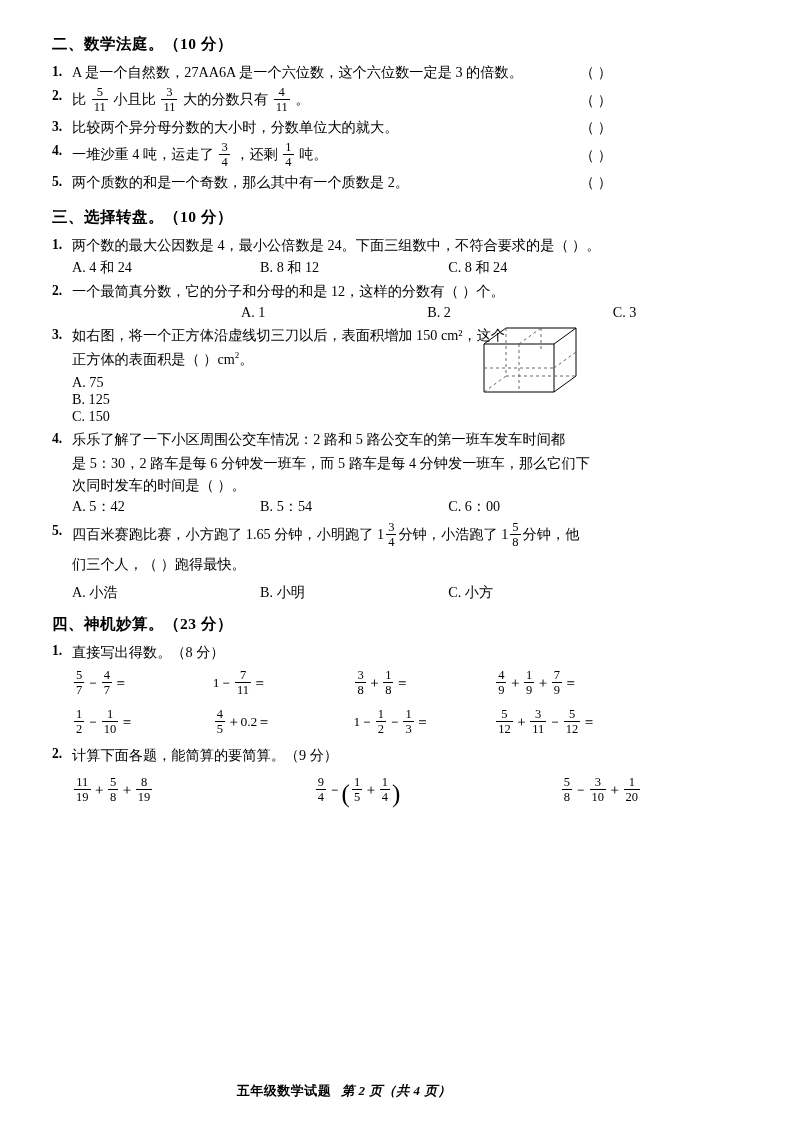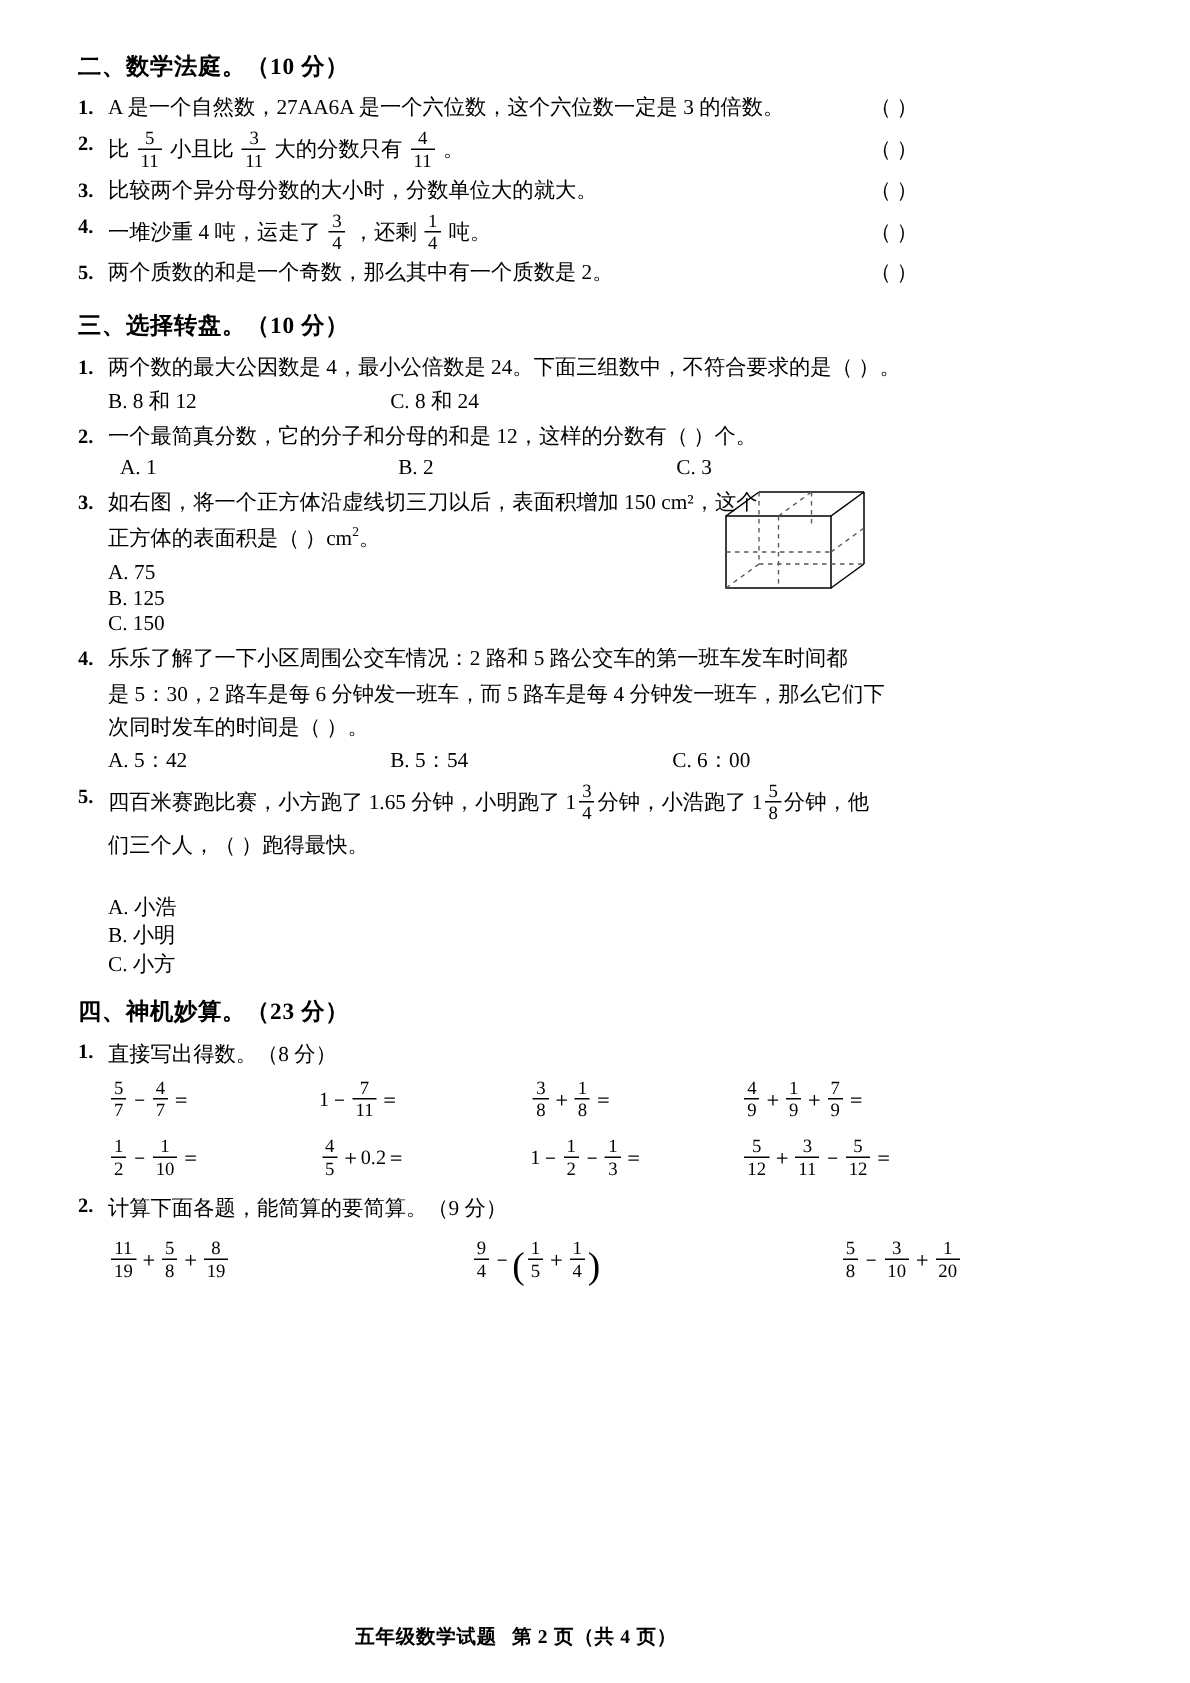--- a/index.html
+++ b/index.html
@@ -57,21 +57,21 @@
   .frac .n{display:block;padding:0 2px;}
   .frac .d{display:block;border-top:1px solid #000;padding:0 2px;}
   
   .choices{
     display:flex;
     font-size:14.2px;
     padding-left:26px;
     margin:1px 0 3px 0;
   }
   .choices .c{flex:0 0 33%;}
-  .choices.indent{padding-left:34px;}
+  .choices.indent{padding-left:34px;text-align:right;}
   .cont{padding-left:26px;font-size:14.2px;line-height:1.55;}
   
   .cube-wrap{
     position:absolute;
     right:46px;
     width:120px;height:78px;
   }
   
   .calc-grid{
     display:flex;
@@ -103,21 +103,21 @@
   }
   .footer{
     position:absolute;
     left:0;right:0;
     bottom:22px;
     text-align:center;
     font-size:13px;
     font-weight:bold;
     letter-spacing:.5px;
   }
-  .footer .pg{font-weight:bold;margin-left:10px;}
+  .footer .pg{font-weight:bold;margin-left:10px;font-style:italic;}
   sup{font-size:9px;vertical-align:super;}
 </style>
 </head>
 <body>
 
 <div class="page">
 
   <div class="sec-title">
     <span>二、数学法庭。</span><span>（10 分）</span>
   </div>
@@ -178,20 +178,21 @@
 
   <div class="sec-title" style="margin-top:14px;">
     <span>三、选择转盘。</span><span>（10 分）</span>
   </div>
 
   <div class="q">
     <span class="num">1.</span>
     <span>两个数的最大公因数是 4，最小公倍数是 24。下面三组数中，不符合要求的是（          ）。</span>
   </div>
   <div class="choices">
+    <span class="c">A. 4 和 24</span>
     <span class="c">B. 8 和 12</span>
     <span class="c">C. 8 和 24</span>
   </div>
 
   <div class="q">
     <span class="num">2.</span>
     <span>一个最简真分数，它的分子和分母的和是 12，这样的分数有（        ）个。</span>
   </div>
   <div class="choices indent">
     <span class="c">A. 1</span>
@@ -248,21 +249,21 @@
     <span class="c">C. 6：00</span>
   </div>
 
   <div class="q" style="margin-top:4px;">
     <span class="num">5.</span>
     <span>
       <span>四百米赛跑比赛，小方跑了 1.65 分钟，小明跑了 1</span><span class="frac"><span class="n">3</span><span class="d">4</span></span><span>分钟，小浩跑了 1</span><span class="frac"><span class="n">5</span><span class="d">8</span></span><span>分钟，他</span>
     </span>
   </div>
   <div class="cont" style="margin-top:4px;"><span>们三个人，（       ）跑得最快。</span></div>
-  <div class="choices" style="margin-top:20px;flex-direction:column;">
+  <div class="choices" style="margin-top:8px;">
     <span class="c">A. 小浩</span>
     <span class="c">B. 小明</span>
     <span class="c">C. 小方</span>
   </div>
 
   <div class="sec-title" style="margin-top:12px;">
     <span>四、神机妙算。</span><span>（23 分）</span>
   </div>
 
   <div class="sub-q">

